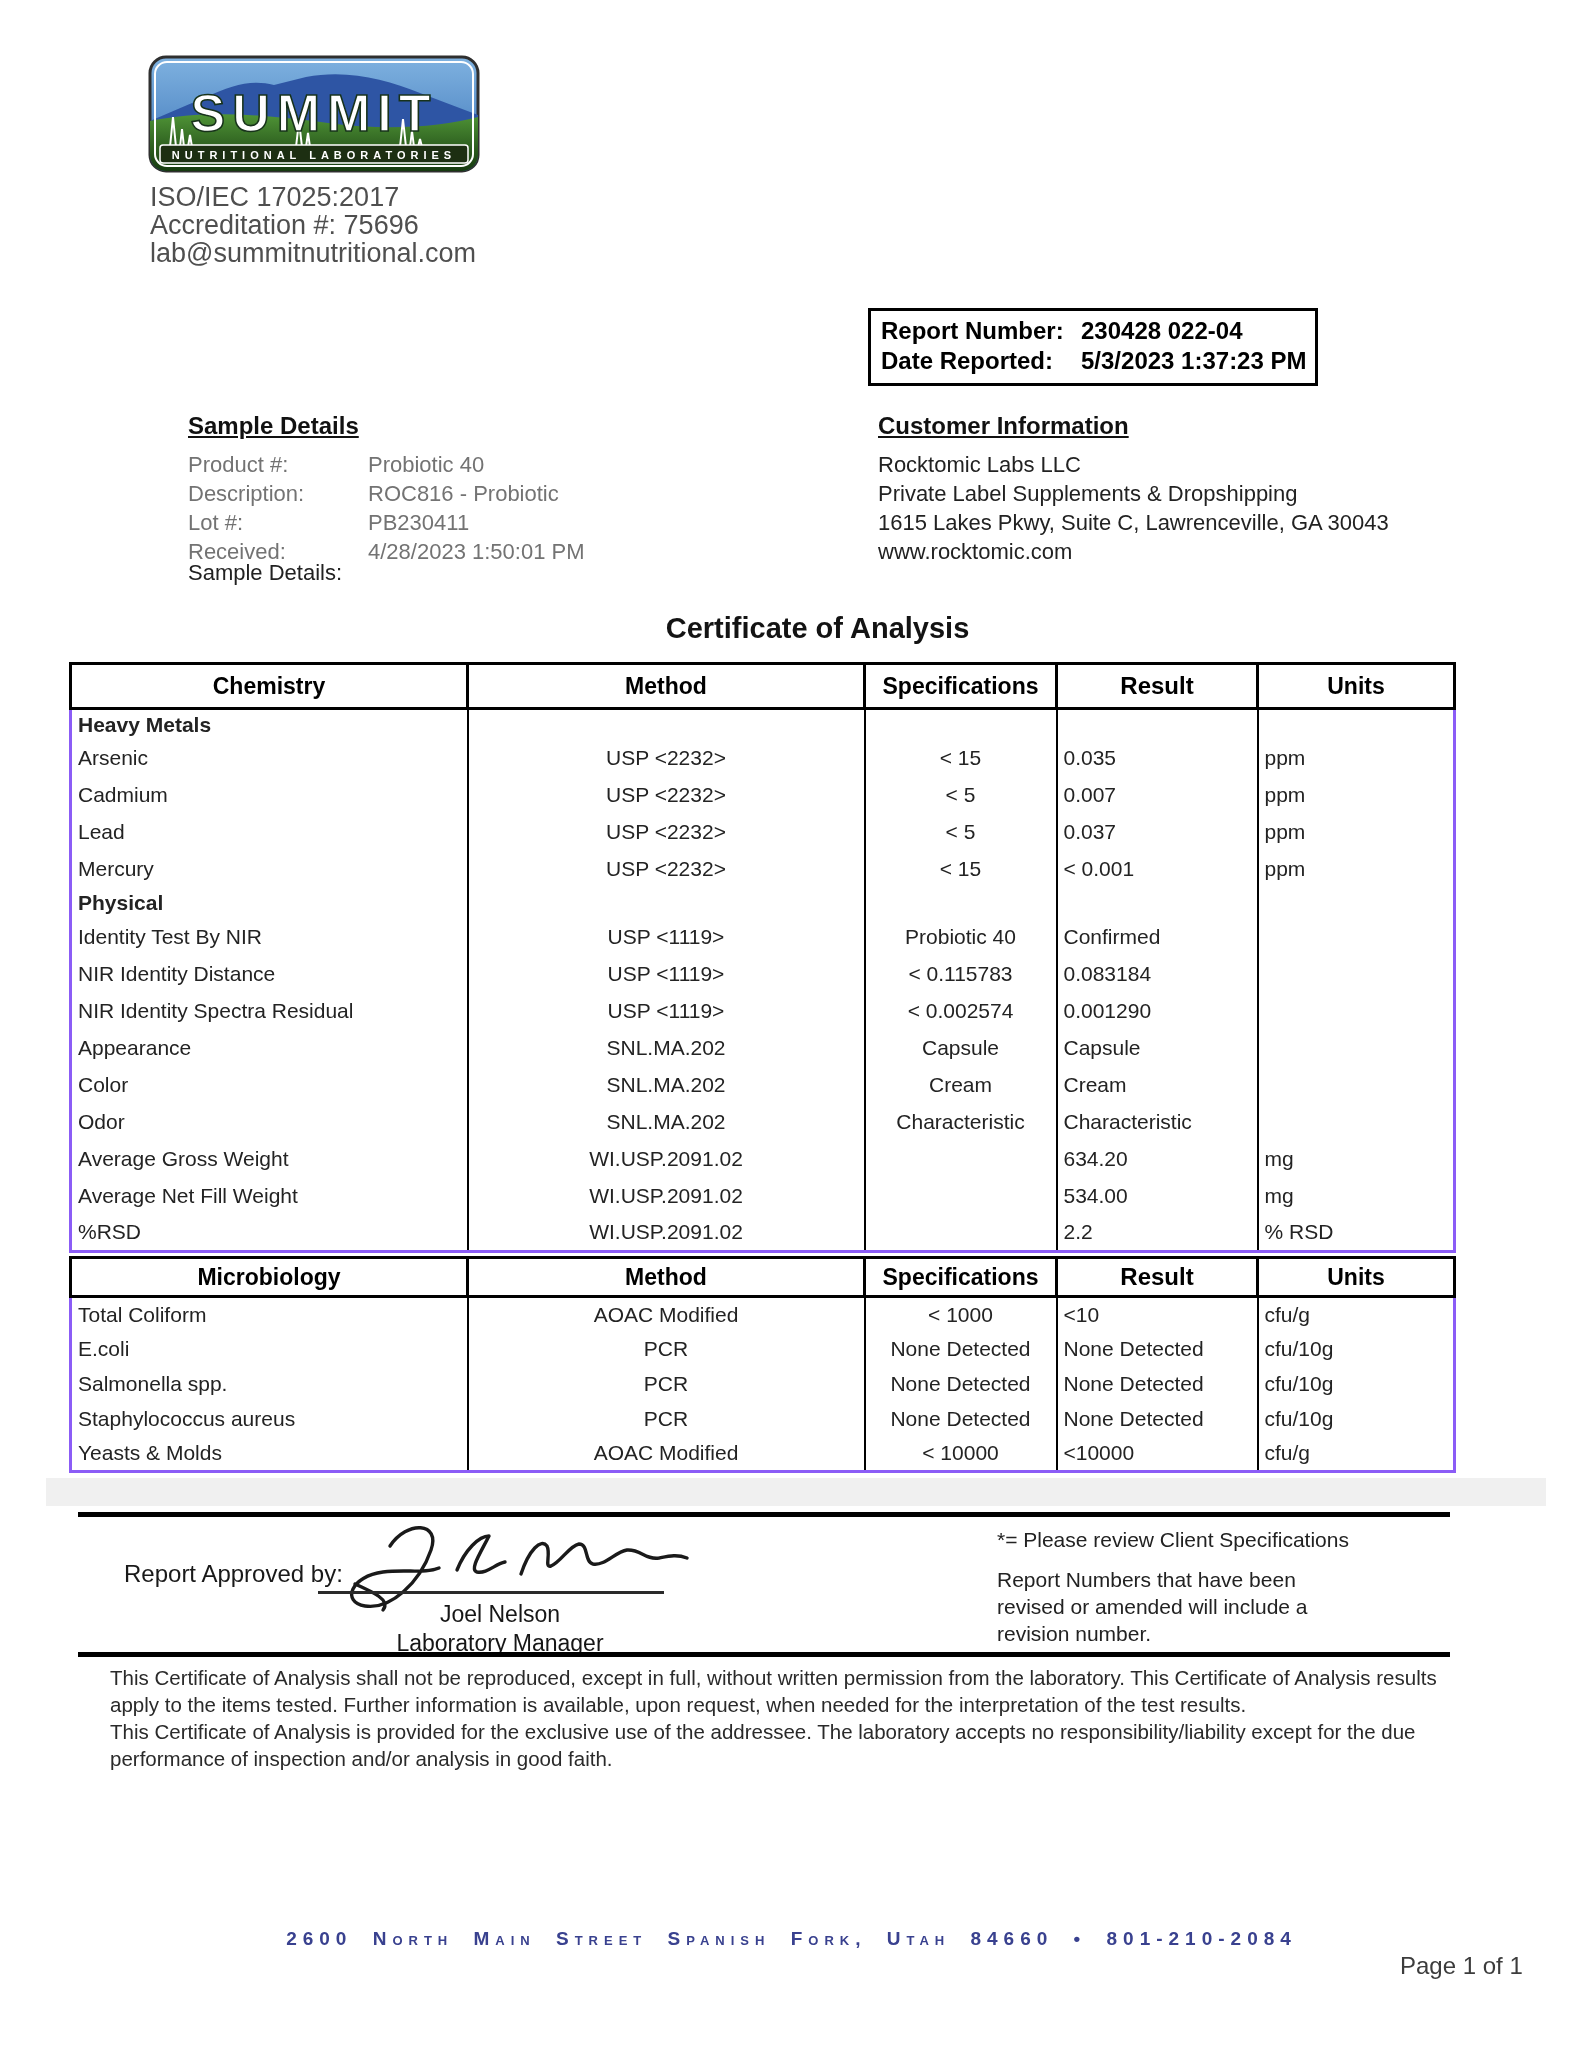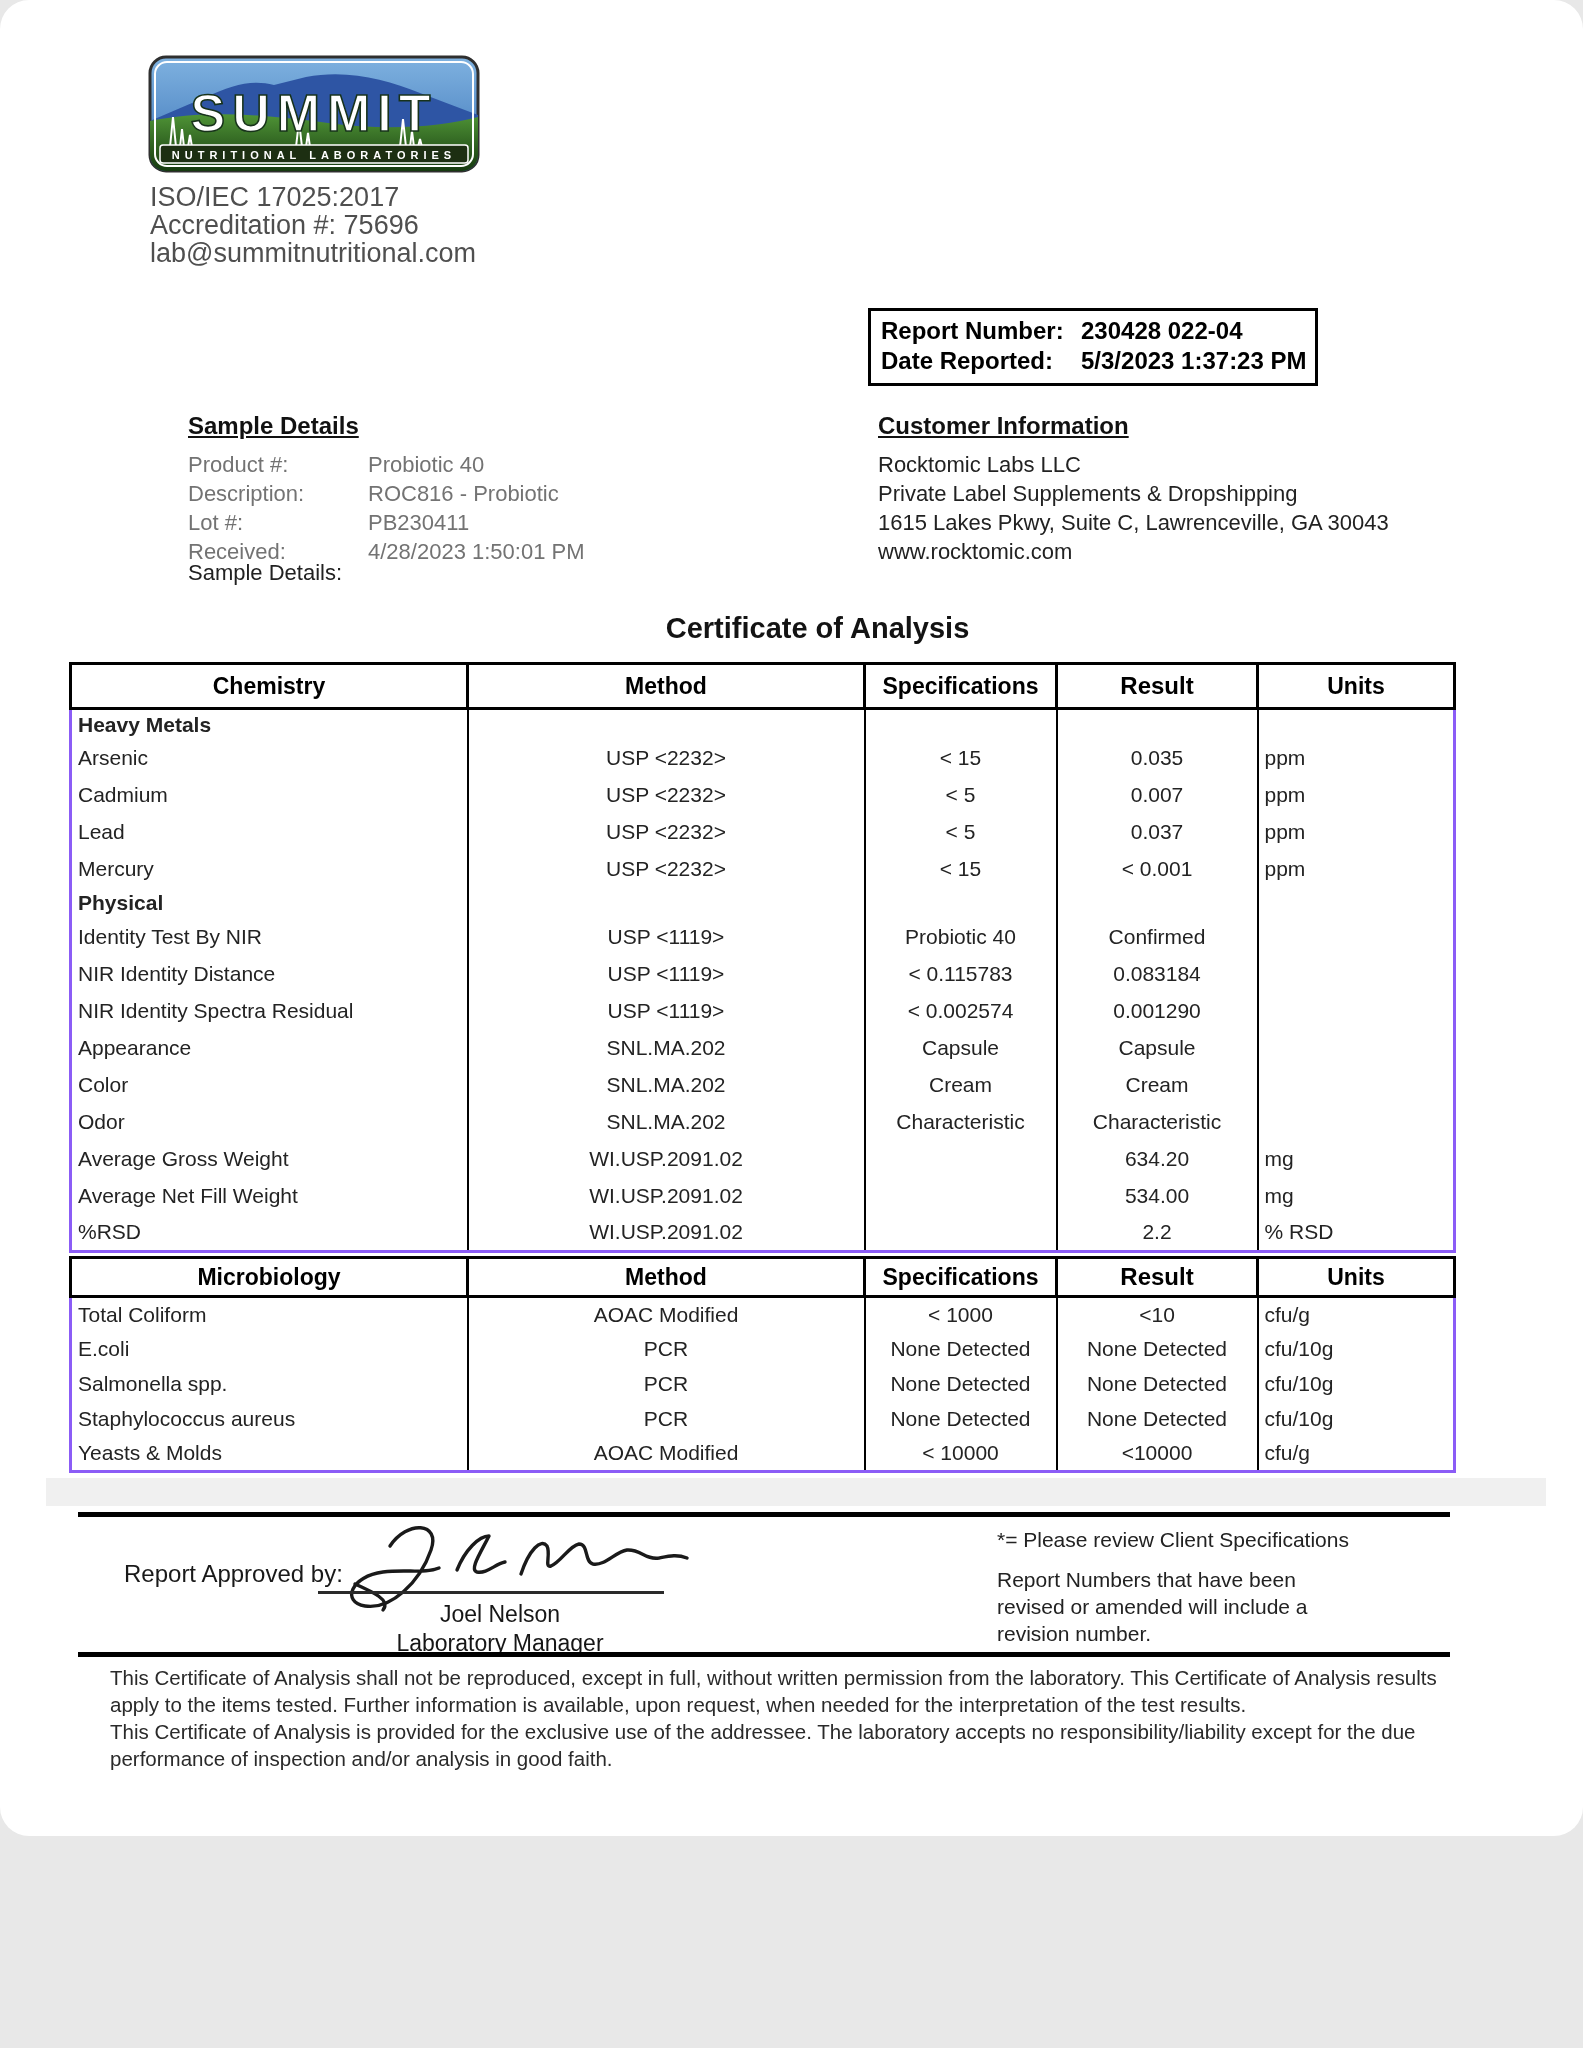--- a/index.html
+++ b/index.html
@@ -1,23 +1,22 @@
 <!DOCTYPE html>
 <html><head>
 <meta charset="utf-8">
 <style>
   html,body{margin:0;padding:0;background:#e8e8e8;}
   .page{
     position:relative;
-    width:1583px;height:1836px;
+    width:1583px;height:2048px;
     background:#ffffff;
     font-family:"Liberation Sans", sans-serif;
     color:#1b1b1b;
     overflow:hidden;
-    border-radius:29px;
   }
   
   .logo-wrap{position:absolute;left:148px;top:55px;width:332px;height:118px;}
   
   .accred{position:absolute;left:150px;top:183px;font-size:27px;line-height:28px;color:#4f4f4f;}
   
   .report-box{position:absolute;left:868px;top:308px;width:426px;border:3px solid #000;padding:5px 8px 7px 10px;}
   .report-row{display:flex;font-size:24px;font-weight:bold;line-height:30px;color:#000;}
   .report-row .rlabel{width:200px;}
   
@@ -39,21 +38,21 @@
   .coa-table th{border:3px solid #000;font-size:23px;font-weight:bold;color:#000;text-align:center;padding:7px 2px;}
   #micro-table th{padding:4px 2px;}
   .coa-table th.h-result{font-size:24px;}
   .coa-table td{border-left:2px solid #000;border-right:2px solid #000;font-size:21px;color:#232323;padding:0 6px;vertical-align:middle;overflow:hidden;white-space:nowrap;}
   tr.data-row{height:37px;}
   #micro-table tr.data-row{height:35px;}
   tr.section-row{height:31px;}
   .c-name{text-align:left;padding-left:7px;}
   .c-method{text-align:center;}
   .c-spec{text-align:center;}
-  .c-result{text-align:center;padding-right:9px;}
+  .c-result{text-align:left;padding-right:9px;}
   .c-units{text-align:left;padding-left:11px;}
   .section-name{font-weight:bold;color:#000;}
   
   .gray-band{position:absolute;left:46px;top:1478px;width:1500px;height:28px;background:#f0f0f0;}
   
   .rule{position:absolute;left:78px;width:1372px;height:5px;background:#000;}
   .rule-1{top:1512px;}
   .rule-2{top:1652px;}
   
   .approved-label{position:absolute;left:124px;top:1560px;font-size:24px;color:#191919;}

